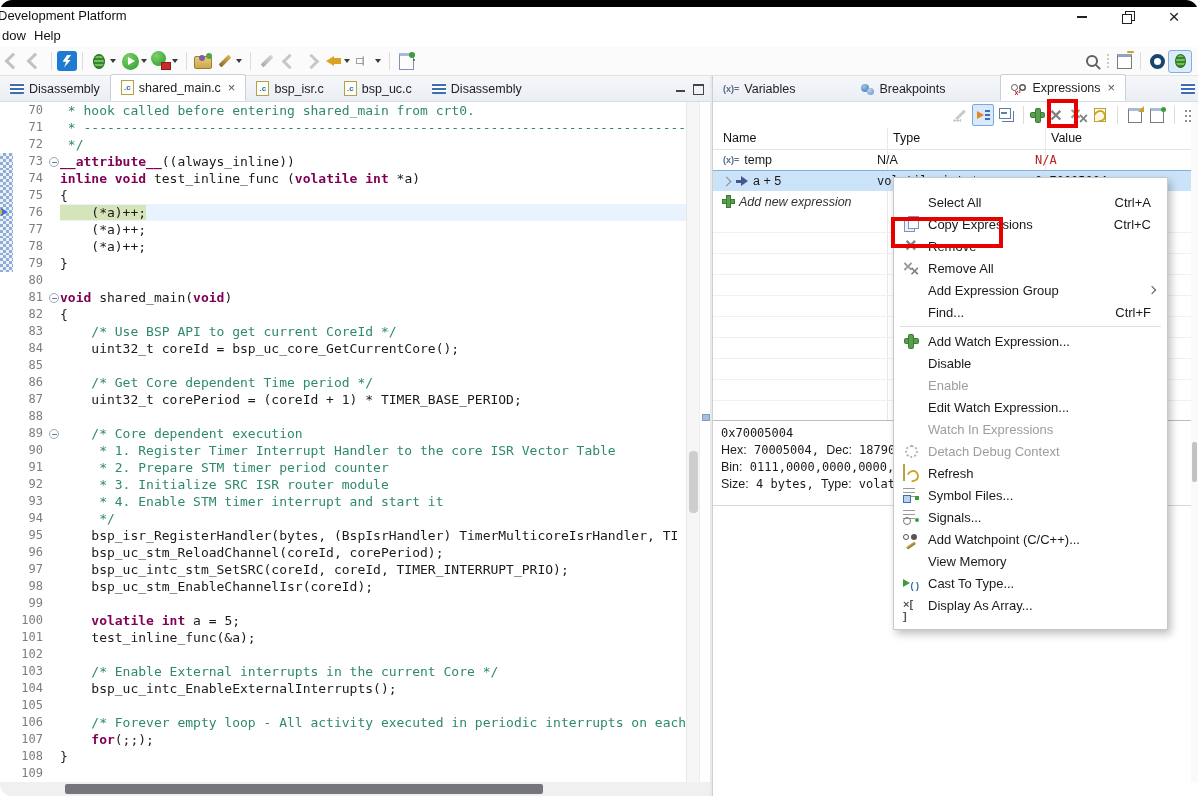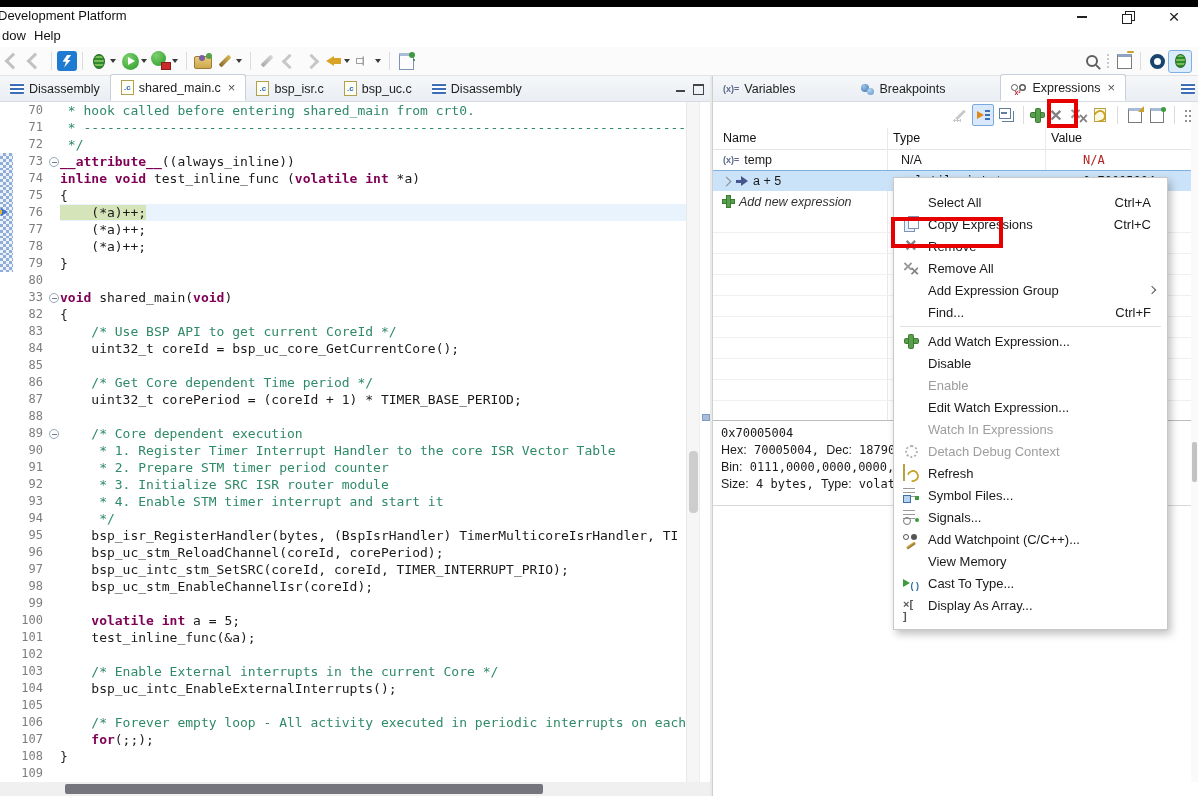--- a/index.html
+++ b/index.html
@@ -1,17 +1,17 @@
 <!DOCTYPE html>
 <html><head>
 <meta charset="utf-8">
 <style>
   html,body{margin:0;padding:0;background:#fff;}
   #app{position:relative;width:1198px;height:796px;overflow:hidden;
-       font-family:"Liberation Sans",sans-serif;font-size:13px;color:#1a1a1a;background:#fff;}
+       font-family:"Liberation Sans",sans-serif;font-size:13px;color:#1a1a1a;background:#fff;border-radius:12px;}
   
   #top-strip{position:absolute;left:0;top:0;width:1198px;height:7px;background:#000;}
   #titlebar{position:absolute;left:0;top:7px;width:1198px;height:19px;background:#fff;}
   #title-text{position:absolute;left:-2px;top:1px;font-size:13px;color:#111;white-space:nowrap;}
   .win-ctrl{position:absolute;top:2px;width:16px;height:16px;display:flex;align-items:center;justify-content:center;color:#222;}
   #win-min{left:1074px}#win-restore{left:1120px}#win-close{left:1166px}
   #win-min::before{content:"";width:10px;height:2px;background:#222;}
   #win-restore::before{content:"";width:8px;height:8px;border:1.5px solid #222;margin-left:3px;margin-top:-3px;}
   #win-restore::after{content:"";position:absolute;width:8px;height:8px;border:1.5px solid #222;background:#fff;left:2px;top:5px;}
   #win-close::before{content:"×";font-size:19px;line-height:14px;color:#222;}
@@ -119,21 +119,21 @@
   .refresh-icon::after{content:"";position:absolute;left:4px;top:5px;width:8px;height:8px;border:2px solid #c9a227;border-left-color:transparent;border-radius:50%;transform:rotate(-30deg);}
   .open-new-view-icon::before{content:"";width:12px;height:11px;border:1px solid #7a7a7a;border-top:3px solid #a8bcd8;background:#fff;}
   .open-new-view-icon::after{content:"";position:absolute;right:1px;top:1px;border-bottom:6px solid #caa227;border-left:6px solid transparent;}
   .pin-view-icon::before{content:"";width:12px;height:11px;border:1px solid #7a7a7a;border-top:3px solid #a8bcd8;background:#fff;}
   .pin-view-icon::after{content:"";position:absolute;right:1px;top:2px;width:5px;height:5px;border-radius:50%;background:#3f9b3f;}
   .view-menu-icon{width:8px;}
   .view-menu-icon::before{content:"";width:2.5px;height:2.5px;border-radius:50%;background:#6a6a6a;box-shadow:0 5px 0 #6a6a6a,0 10px 0 #6a6a6a,4px 0 0 #6a6a6a,4px 5px 0 #6a6a6a,4px 10px 0 #6a6a6a;margin-top:-8px;}
   
   #expr-table-header{position:absolute;left:0;top:52px;width:485px;height:21px;border-bottom:1px solid #e4e4e4;font-size:12.5px;color:#111;}
   .col-line{position:absolute;top:52px;width:1px;height:292px;background:#e9e9e9;}
-  .expr-row{position:absolute;left:0;width:485px;height:21px;display:flex;align-items:center;font-size:12.5px;gap:24px;}
+  .expr-row{position:absolute;left:0;width:485px;height:21px;display:flex;align-items:center;font-size:12.5px;}
   .expr-row.selected{background:#cbe3f8;border-top:1px solid #7fb0e0;box-sizing:border-box;}
   .expr-grid{position:absolute;left:0;width:485px;height:1px;background:#f0f0f0;}
   .cell-name{padding-left:10px;display:flex;align-items:center;gap:5px;width:164px;box-sizing:border-box;overflow:hidden;}
   .cell-type{width:158px;overflow:hidden;white-space:nowrap;}
   .cell-value{flex:1;overflow:hidden;white-space:nowrap;}
   .mono{font-family:"DejaVu Sans Mono","Liberation Mono",monospace;font-size:12px;}
   .val-na{color:#b22222;}
   .chev{width:6px;height:6px;border-right:1.5px solid #8a8a8a;border-bottom:1.5px solid #8a8a8a;transform:rotate(-45deg);margin-right:1px;flex:0 0 auto;}
   .expr-arrow-icon{display:inline-block;position:relative;width:12px;height:10px;flex:0 0 auto;}
   .expr-arrow-icon::before{content:"";position:absolute;left:0;top:3.5px;width:5px;height:3px;background:#47568e;}
@@ -266,21 +266,21 @@
         <div class="cl"><span class="cl-marker"></span><span class="cl-num">71</span><span class="cl-fold"></span><span class="cl-text"><span class="tok-c"> * -------------------------------------------------------------------------------------------</span></span></div>
         <div class="cl"><span class="cl-marker"></span><span class="cl-num">72</span><span class="cl-fold"></span><span class="cl-text"><span class="tok-c"> */</span></span></div>
         <div class="cl"><span class="cl-marker hatch"></span><span class="cl-num">73</span><span class="cl-fold has-fold"></span><span class="cl-text"><span class="tok-k">__attribute__</span><span>((always_inline))</span></span></div>
         <div class="cl"><span class="cl-marker hatch"></span><span class="cl-num">74</span><span class="cl-fold"></span><span class="cl-text"><span class="tok-k">inline</span><span> </span><span class="tok-k">void</span><span> test_inline_func (</span><span class="tok-k">volatile</span><span> </span><span class="tok-k">int</span><span> *a)</span></span></div>
         <div class="cl"><span class="cl-marker hatch"></span><span class="cl-num">75</span><span class="cl-fold"></span><span class="cl-text"><span>{</span></span></div>
         <div class="cl current"><span class="cl-marker hatch"><span class="ip-arrow"></span></span><span class="cl-num">76</span><span class="cl-fold"></span><span class="cl-text"><span class="tok-occ">    (*a)++;</span></span></div>
         <div class="cl"><span class="cl-marker hatch"></span><span class="cl-num">77</span><span class="cl-fold"></span><span class="cl-text"><span>    (*a)++;</span></span></div>
         <div class="cl"><span class="cl-marker hatch"></span><span class="cl-num">78</span><span class="cl-fold"></span><span class="cl-text"><span>    (*a)++;</span></span></div>
         <div class="cl"><span class="cl-marker hatch"></span><span class="cl-num">79</span><span class="cl-fold"></span><span class="cl-text"><span>}</span></span></div>
         <div class="cl"><span class="cl-marker"></span><span class="cl-num">80</span><span class="cl-fold"></span><span class="cl-text"></span></div>
-        <div class="cl"><span class="cl-marker"></span><span class="cl-num">33</span><span class="cl-fold has-fold"></span><span class="cl-text"><span class="tok-k">void</span><span> shared_main(</span><span class="tok-k">void</span><span>)</span></span></div>
+        <div class="cl"><span class="cl-marker"></span><span class="cl-num">81</span><span class="cl-fold has-fold"></span><span class="cl-text"><span class="tok-k">void</span><span> shared_main(</span><span class="tok-k">void</span><span>)</span></span></div>
         <div class="cl"><span class="cl-marker"></span><span class="cl-num">82</span><span class="cl-fold"></span><span class="cl-text"><span>{</span></span></div>
         <div class="cl"><span class="cl-marker"></span><span class="cl-num">83</span><span class="cl-fold"></span><span class="cl-text"><span class="tok-c">    /* Use BSP API to get current CoreId */</span></span></div>
         <div class="cl"><span class="cl-marker"></span><span class="cl-num">84</span><span class="cl-fold"></span><span class="cl-text"><span>    uint32_t coreId = bsp_uc_core_GetCurrentCore();</span></span></div>
         <div class="cl"><span class="cl-marker"></span><span class="cl-num">85</span><span class="cl-fold"></span><span class="cl-text"></span></div>
         <div class="cl"><span class="cl-marker"></span><span class="cl-num">86</span><span class="cl-fold"></span><span class="cl-text"><span class="tok-c">    /* Get Core dependent Time period */</span></span></div>
         <div class="cl"><span class="cl-marker"></span><span class="cl-num">87</span><span class="cl-fold"></span><span class="cl-text"><span>    uint32_t corePeriod = (coreId + 1) * TIMER_BASE_PERIOD;</span></span></div>
         <div class="cl"><span class="cl-marker"></span><span class="cl-num">88</span><span class="cl-fold"></span><span class="cl-text"></span></div>
         <div class="cl"><span class="cl-marker"></span><span class="cl-num">89</span><span class="cl-fold has-fold"></span><span class="cl-text"><span class="tok-c">    /* Core dependent execution</span></span></div>
         <div class="cl"><span class="cl-marker"></span><span class="cl-num">90</span><span class="cl-fold"></span><span class="cl-text"><span class="tok-c">     * 1. Register Timer Interrupt Handler to the core ISR Vector Table</span></span></div>
         <div class="cl"><span class="cl-marker"></span><span class="cl-num">91</span><span class="cl-fold"></span><span class="cl-text"><span class="tok-c">     * 2. Prepare STM timer period counter</span></span></div>

